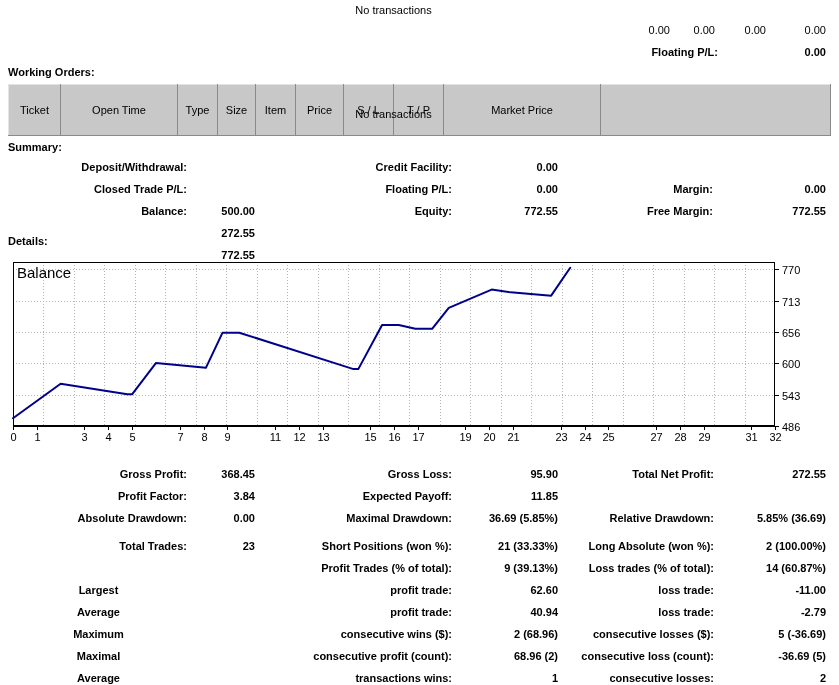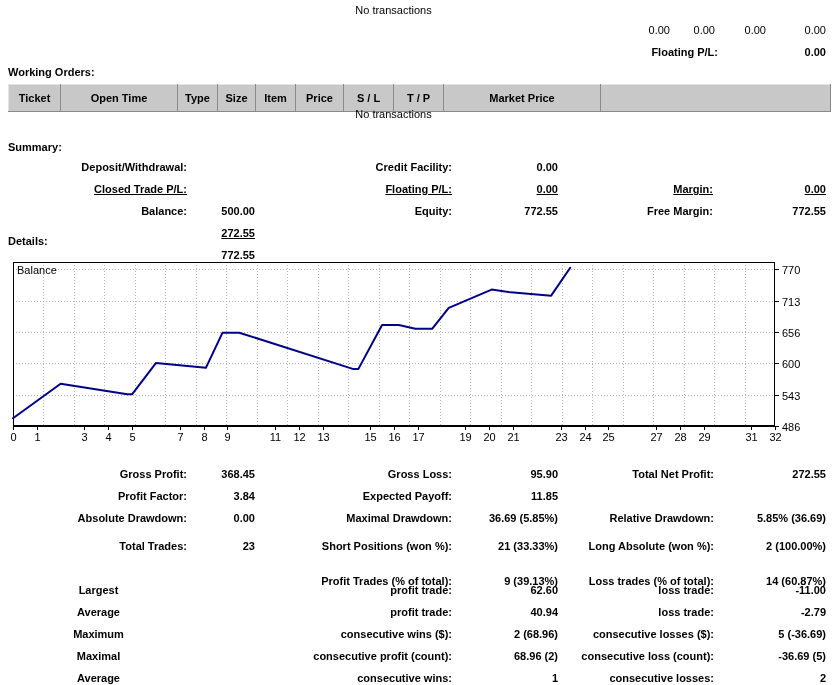--- a/index.html
+++ b/index.html
@@ -54,53 +54,53 @@
     font-size: 11px;
     table-layout: fixed;
   }
   #working-orders-table th {
     background: #c8c8c8;
     border: 1px solid #ffffff;
     border-top: 1px solid #e4e4e4;
     border-left: 1px solid #e4e4e4;
     border-right: 1px solid #8a8a8a;
     border-bottom: 1px solid #8a8a8a;
-    font-weight: bold;
+    font-weight: normal;
     height: 18px;
-    padding: 4px 2px;
+    padding: 16px 2px;
     text-align: center;
     color: #000;
     white-space: nowrap;
     overflow: hidden;
   }
 
   
   .sum-label { font-weight: bold; text-align: right; }
   .sum-value { font-weight: bold; text-align: right; }
 
   .row-1 { top: 161px; }
-  .row-2 { top: 183px; text-decoration: underline; }
+  .row-2 { top: 183px; }
   .row-3 { top: 205px; }
 
   .col-a-label { left: 10px; width: 177px; }
   .col-a-value { left: 191px; width: 64px; margin-top: 44px; }
   .col-b-label { left: 270px; width: 182px; }
   .col-b-value { left: 458px; width: 100px; }
   .col-c-label { left: 580px; width: 133px; }
   .col-c-value { left: 719px; width: 107px; }
 
   
   #balance-chart {
     left: 8px; top: 258px;
     width: 822px; height: 186px;
   }
   #chart-series-label {
     position: absolute;
     left: 9px; top: 6px;
-    font-size: 11px;
+    font-size: 15px;
     color: #000;
     z-index: 5;
     background: transparent;
   }
 
   
   .stat-label { font-weight: bold; }
   .stat-value { font-weight: bold; text-align: right; }
 
   .d-col-a-label { left: 10px; width: 177px; text-align: right; }
@@ -109,21 +109,21 @@
   .d-col-b-value { left: 456px; width: 102px; text-align: right; }
   .d-col-c-label { left: 570px; width: 144px; text-align: right; }
   .d-col-c-value { left: 718px; width: 108px; text-align: right; }
 
   .d-col-a-center { left: 10px; width: 177px; text-align: center; }
 
   .drow-1 { top: 468px; }
   .drow-2 { top: 490px; }
   .drow-3 { top: 512px; }
   .drow-4 { top: 540px; }
-  .drow-5 { top: 562px; margin-top: 13px; }
+  .drow-5 { top: 562px; }
   .drow-6 { top: 584px; }
   .drow-7 { top: 606px; }
   .drow-8 { top: 628px; }
   .drow-9 { top: 650px; }
   .drow-10 { top: 672px; }
 </style>
 </head>
 <body>
 
 <div class="abs" id="open-trades-empty">No transactions</div>
@@ -343,16 +343,16 @@
 <div class="abs stat-label drow-8 d-col-c-label">consecutive losses ($):</div>
 <div class="abs stat-value drow-8 d-col-c-value">5 (-36.69)</div>
 
 <div class="abs stat-label drow-9 d-col-a-center">Maximal</div>
 <div class="abs stat-label drow-9 d-col-b-label">consecutive profit (count):</div>
 <div class="abs stat-value drow-9 d-col-b-value">68.96 (2)</div>
 <div class="abs stat-label drow-9 d-col-c-label">consecutive loss (count):</div>
 <div class="abs stat-value drow-9 d-col-c-value">-36.69 (5)</div>
 
 <div class="abs stat-label drow-10 d-col-a-center">Average</div>
-<div class="abs stat-label drow-10 d-col-b-label">consecutive wins:</div>
+<div class="abs stat-label drow-10 d-col-b-label">transactions wins:</div>
 <div class="abs stat-value drow-10 d-col-b-value">1</div>
 <div class="abs stat-label drow-10 d-col-c-label">consecutive losses:</div>
 <div class="abs stat-value drow-10 d-col-c-value">2</div>
 
 </body></html>

